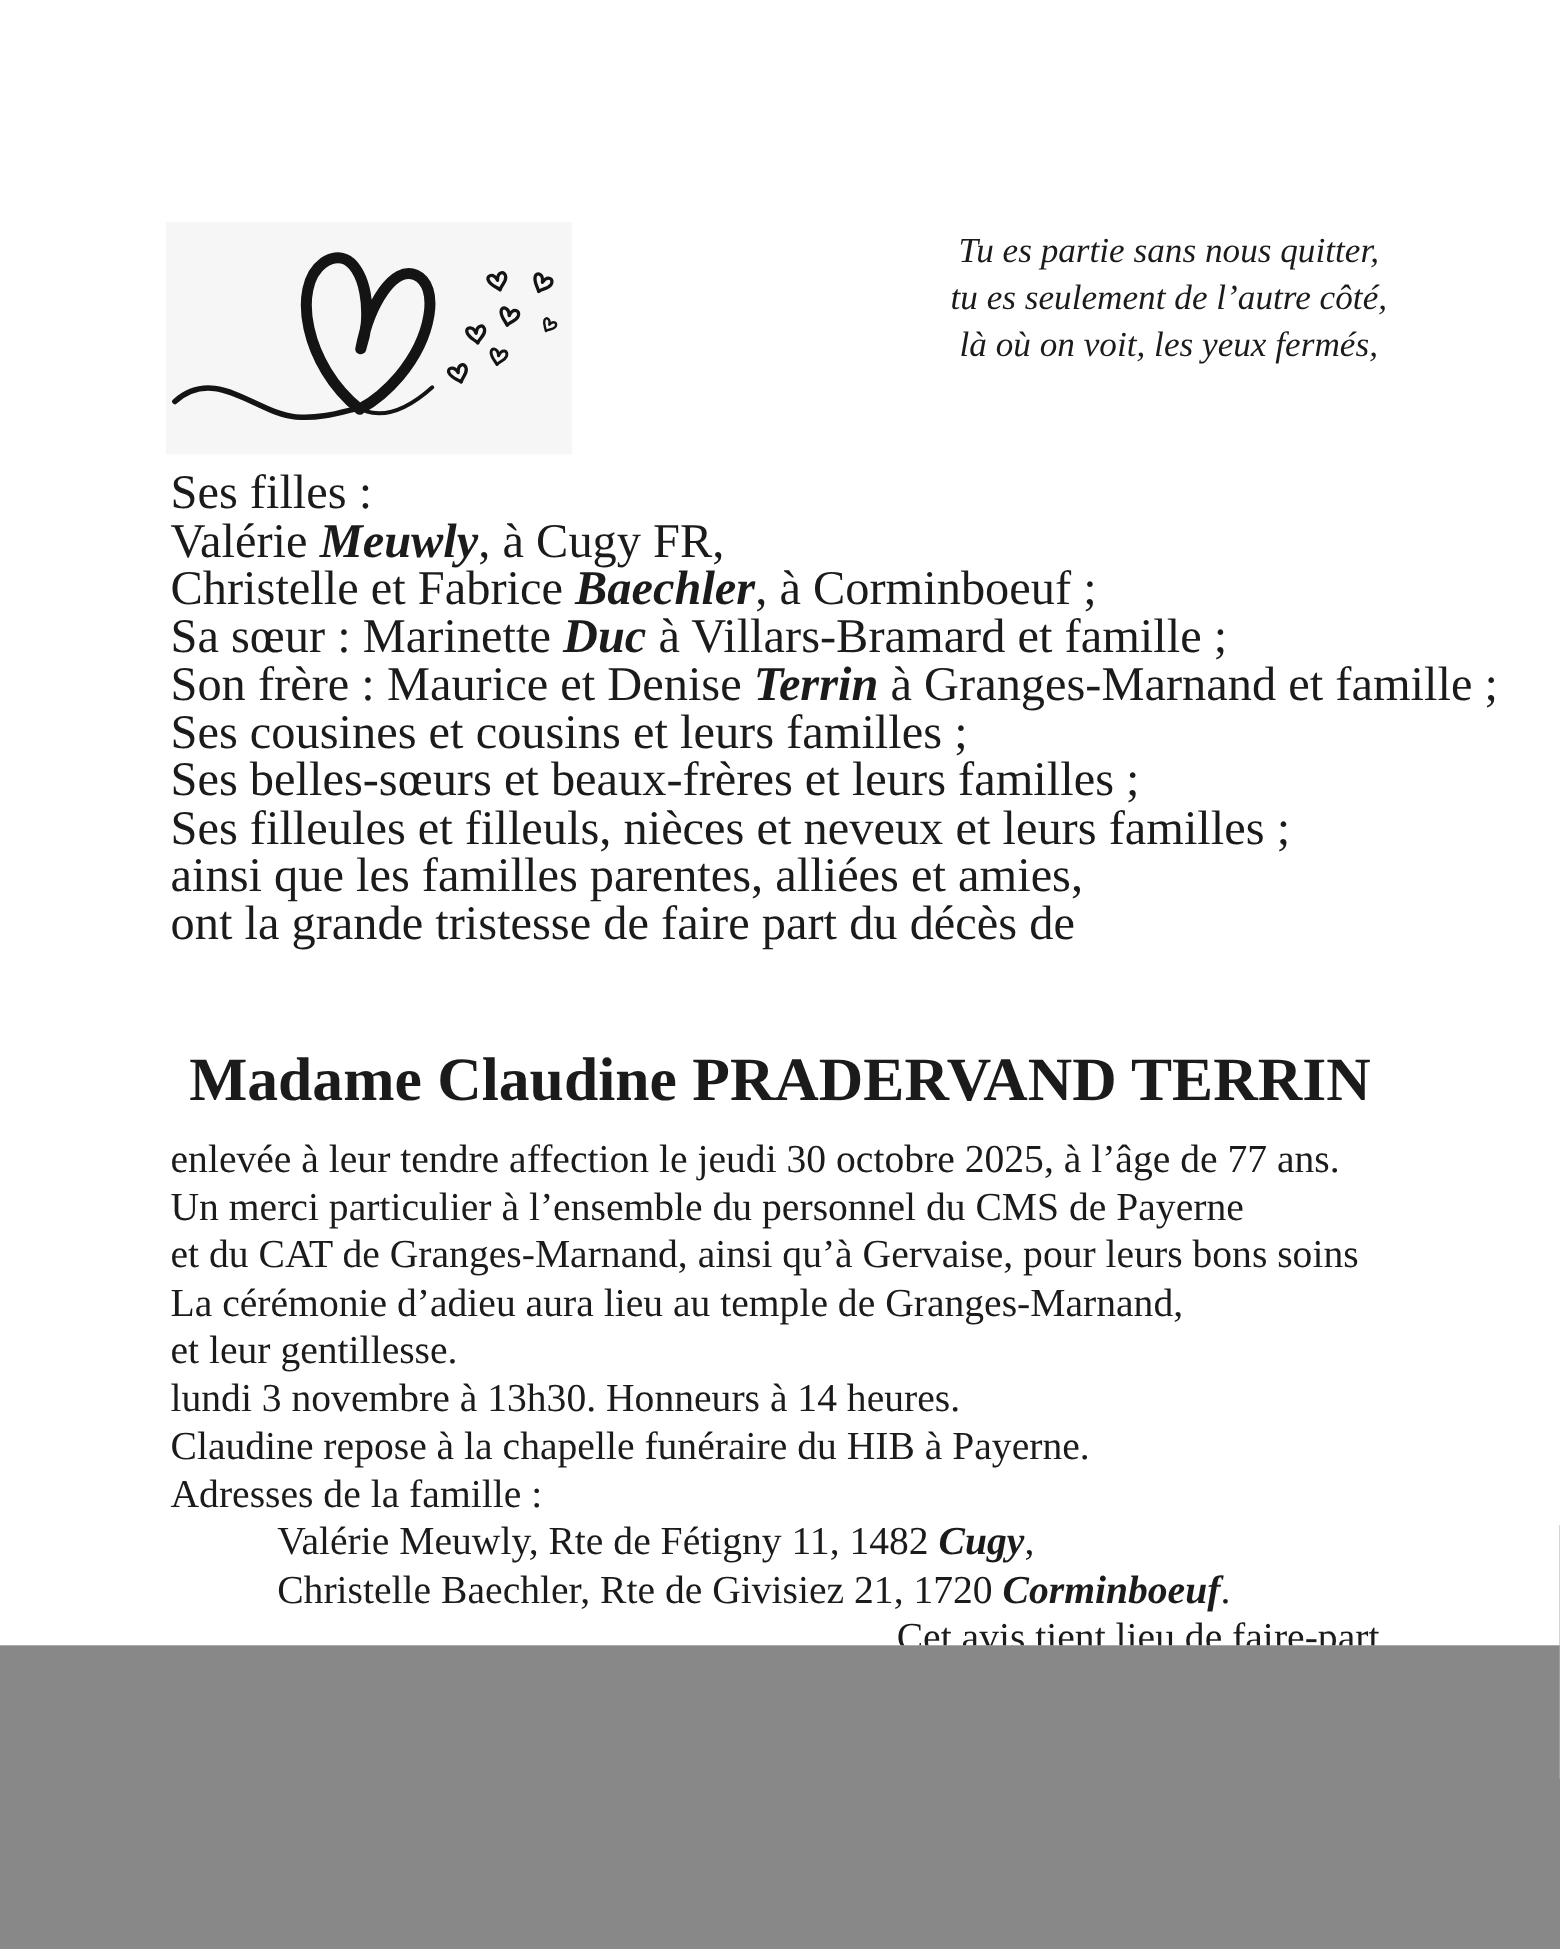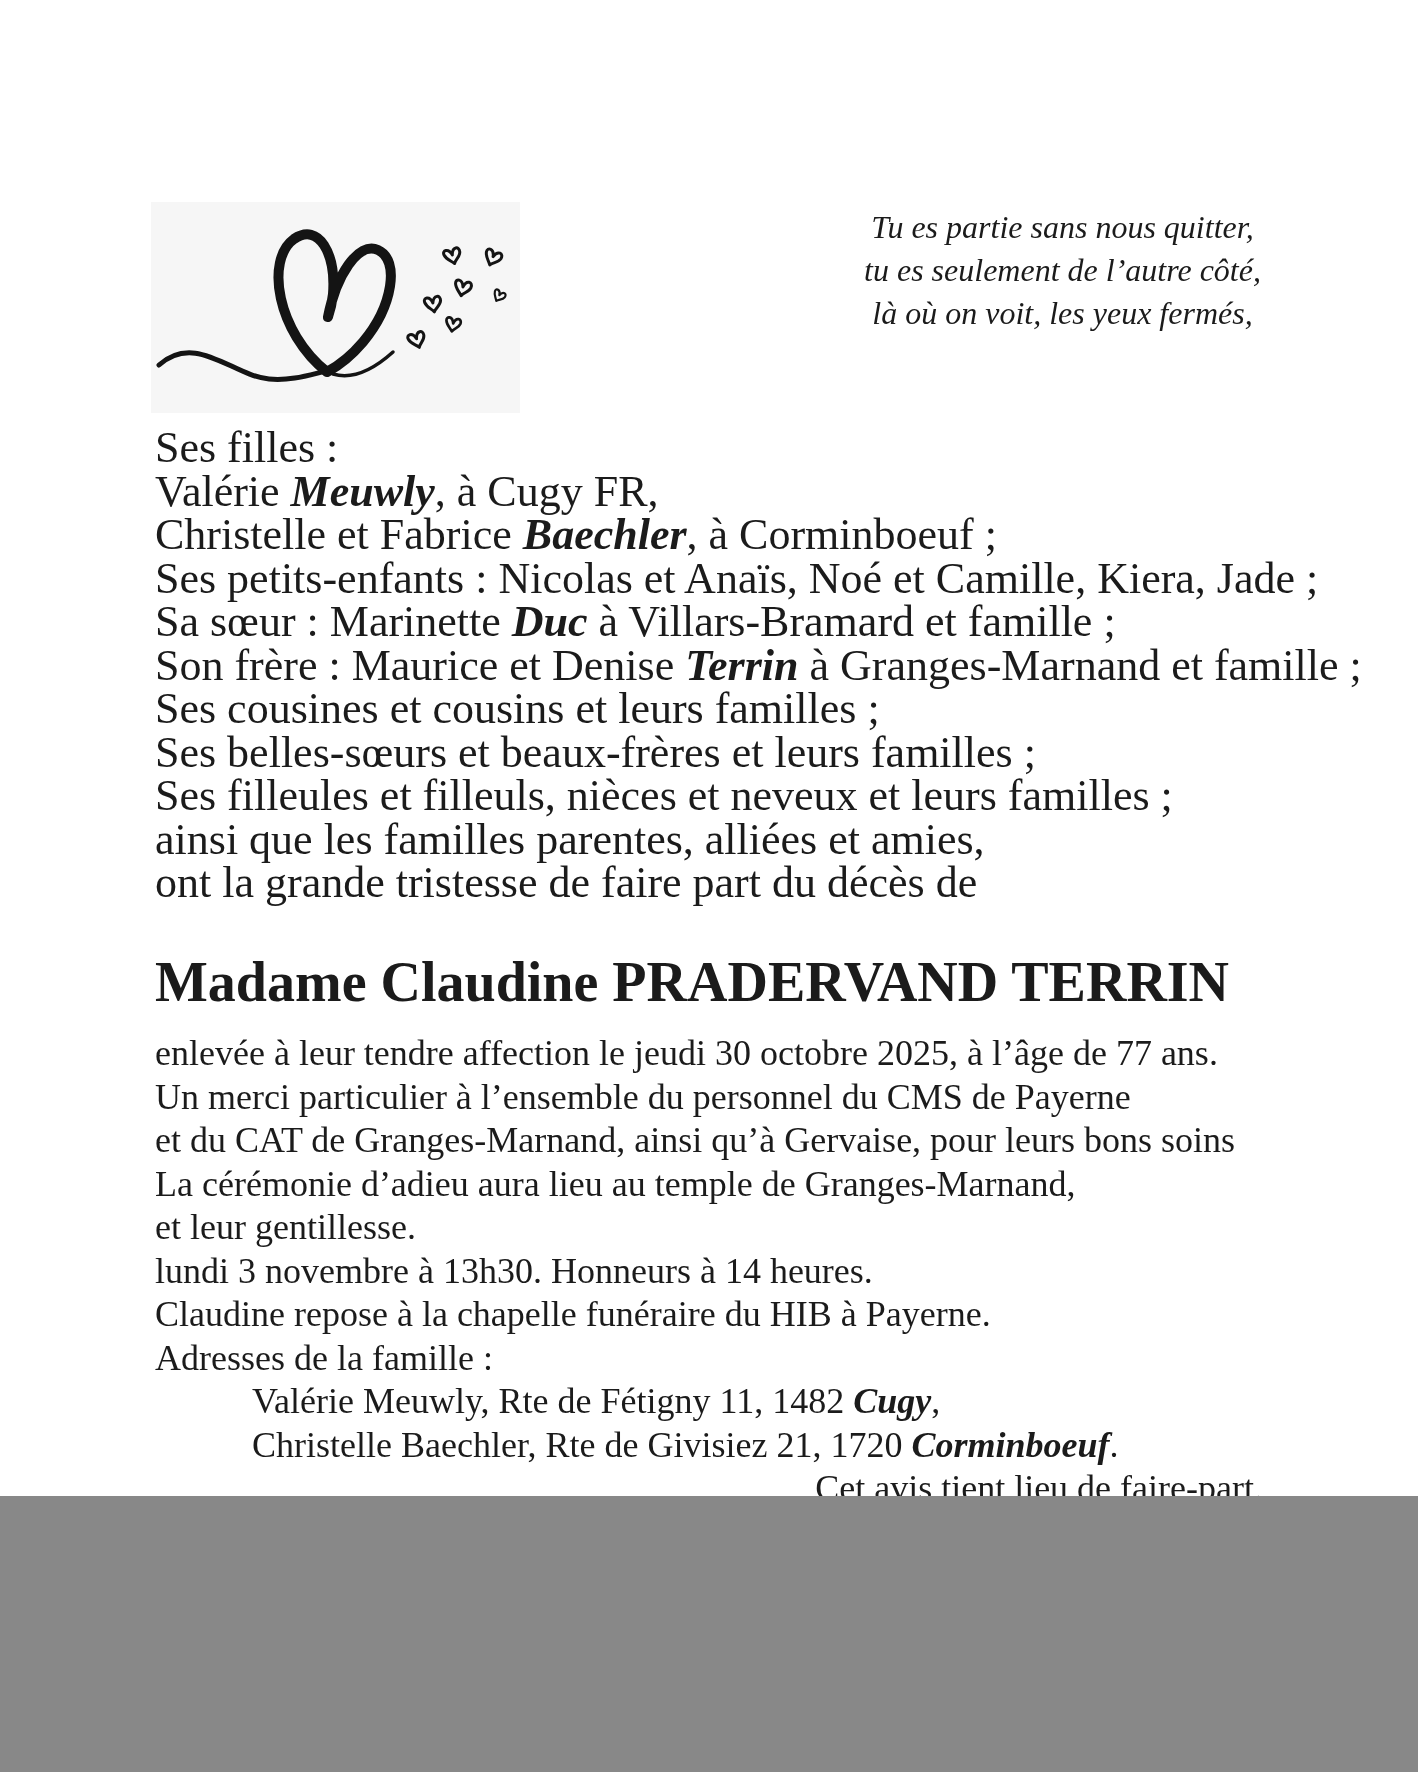--- a/index.html
+++ b/index.html
@@ -30,20 +30,21 @@
     font-size:32px;line-height:43px;
     white-space:nowrap;
   }
   .family{
     position:absolute;left:155px;top:426px;width:1120px;
     font-size:44px;line-height:43.5px;
   }
   .title{
     position:absolute;left:155px;top:950px;width:1108px;
     margin:0;
+    text-align:center;
     font-size:56px;line-height:64px;
     font-weight:bold;
     white-space:nowrap;
   }
   .details{
     position:absolute;left:155px;top:1032px;width:1108px;
     font-size:36px;line-height:43.5px;
   }
   .line{white-space:nowrap;}
   .line.indent{padding-left:97px;}
@@ -80,21 +81,20 @@
   <div class="poem">
       <div class="line">Tu es partie sans nous quitter,</div>
       <div class="line">tu es seulement de l’autre côté,</div>
       <div class="line">là où on voit, les yeux fermés,</div>
     </div>
 
   <div class="family">
       <div class="line"><span>Ses filles :</span></div>
       <div class="line"><span>Valérie </span><span class="b">Meuwly</span><span>, à Cugy FR,</span></div>
       <div class="line"><span>Christelle et Fabrice </span><span class="b">Baechler</span><span>, à Corminboeuf ;</span></div>
-      <div class="line"><span>Ses petits-enfants : Nicolas et Anaïs, Noé et Camille, Kiera, Jade ;</span></div>
       <div class="line"><span>Sa sœur : Marinette </span><span class="b">Duc</span><span> à Villars-Bramard et famille ;</span></div>
       <div class="line"><span>Son frère : Maurice et Denise </span><span class="b">Terrin</span><span> à Granges-Marnand et famille ;</span></div>
       <div class="line"><span>Ses cousines et cousins et leurs familles ;</span></div>
       <div class="line"><span>Ses belles-sœurs et beaux-frères et leurs familles ;</span></div>
       <div class="line"><span>Ses filleules et filleuls, nièces et neveux et leurs familles ;</span></div>
       <div class="line"><span>ainsi que les familles parentes, alliées et amies,</span></div>
       <div class="line"><span>ont la grande tristesse de faire part du décès de</span></div>
     </div>
 
   <h1 class="title">Madame Claudine PRADERVAND TERRIN</h1>

